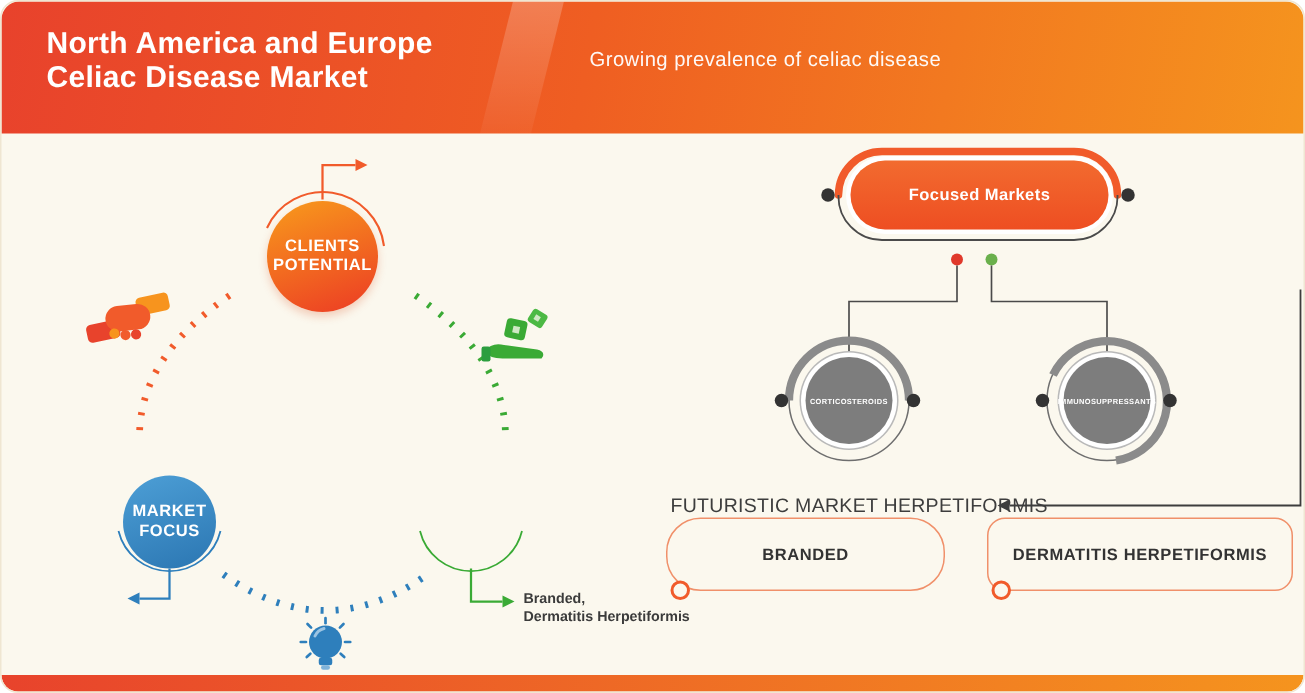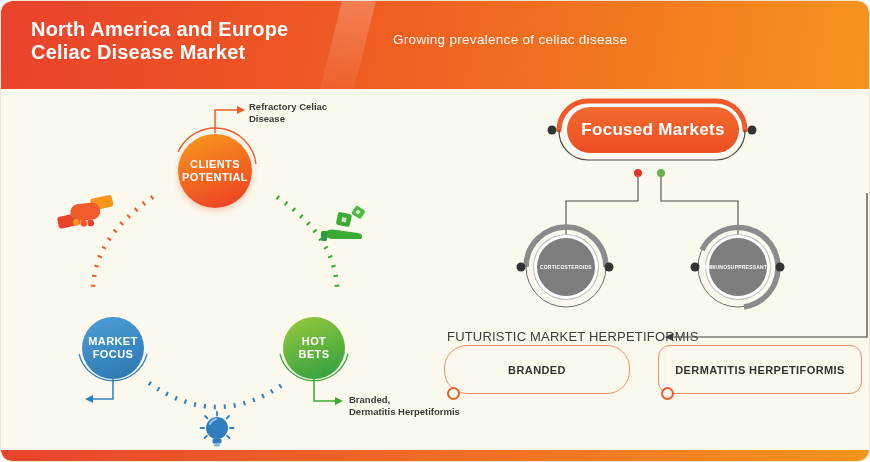--- a/index.html
+++ b/index.html
@@ -33,21 +33,21 @@
         background:linear-gradient(160deg,#9ACA3C 0%,#2B9E3F 100%);}
   
   .note{font-size:9.5px;font-weight:600;color:#3B3B3B;line-height:12px;}
   .note span{display:block;}
   .note-right{text-align:right;}
   
   .pill{left:566px;top:106px;width:172px;height:46px;border-radius:23px;
         background:linear-gradient(180deg,#F26B2F 0%,#EE4E22 100%);
         box-shadow:0 0 0 3px #FFFFFF;
         display:flex;align-items:center;justify-content:center;
-        color:#fff;font-size:17px;font-weight:bold;letter-spacing:.3px;}
+        color:#fff;font-size:11px;font-weight:bold;letter-spacing:.3px;}
   
   .gray-node{width:58px;height:58px;border-radius:50%;background:#7D7D7D;
         box-shadow:0 0 0 3px #FFFFFF,0 0 0 4px #B9B9B9;
         display:flex;align-items:center;justify-content:center;}
   .gray-node span{color:#fff;font-size:8px;font-weight:bold;letter-spacing:.4px;white-space:nowrap;
         transform:scale(.62);}
   
   .fmo-heading{left:446px;top:328px;font-size:13px;font-weight:500;color:#3D3D3D;letter-spacing:.2px;}
   .opp-box{top:344px;height:49px;border:1.4px solid #F0906A;border-radius:12px;background:#FBF8EE;
         display:flex;align-items:center;justify-content:center;box-sizing:border-box;
@@ -141,29 +141,21 @@
   </svg>
 
   <div class="abs node node-orange">
     <span>CLIENTS</span>
     <span>POTENTIAL</span>
   </div>
   <div class="abs node node-blue">
     <span>MARKET</span>
     <span>FOCUS</span>
   </div>
-  <div class="abs node node-green">
-    <span>HOT</span>
-    <span>BETS</span>
-  </div>
 
-  <div class="abs note" style="left:248px;top:100px;">
-    <span>Refractory Celiac</span>
-    <span>Disease</span>
-  </div>
   <div class="abs note" style="left:348px;top:393px;">
     <span>Branded,</span>
     <span>Dermatitis Herpetiformis</span>
   </div>
 
   <div class="abs pill">
     <span>Focused Markets</span>
   </div>
 
   <div class="abs gray-node" style="left:536px;top:237px;">

